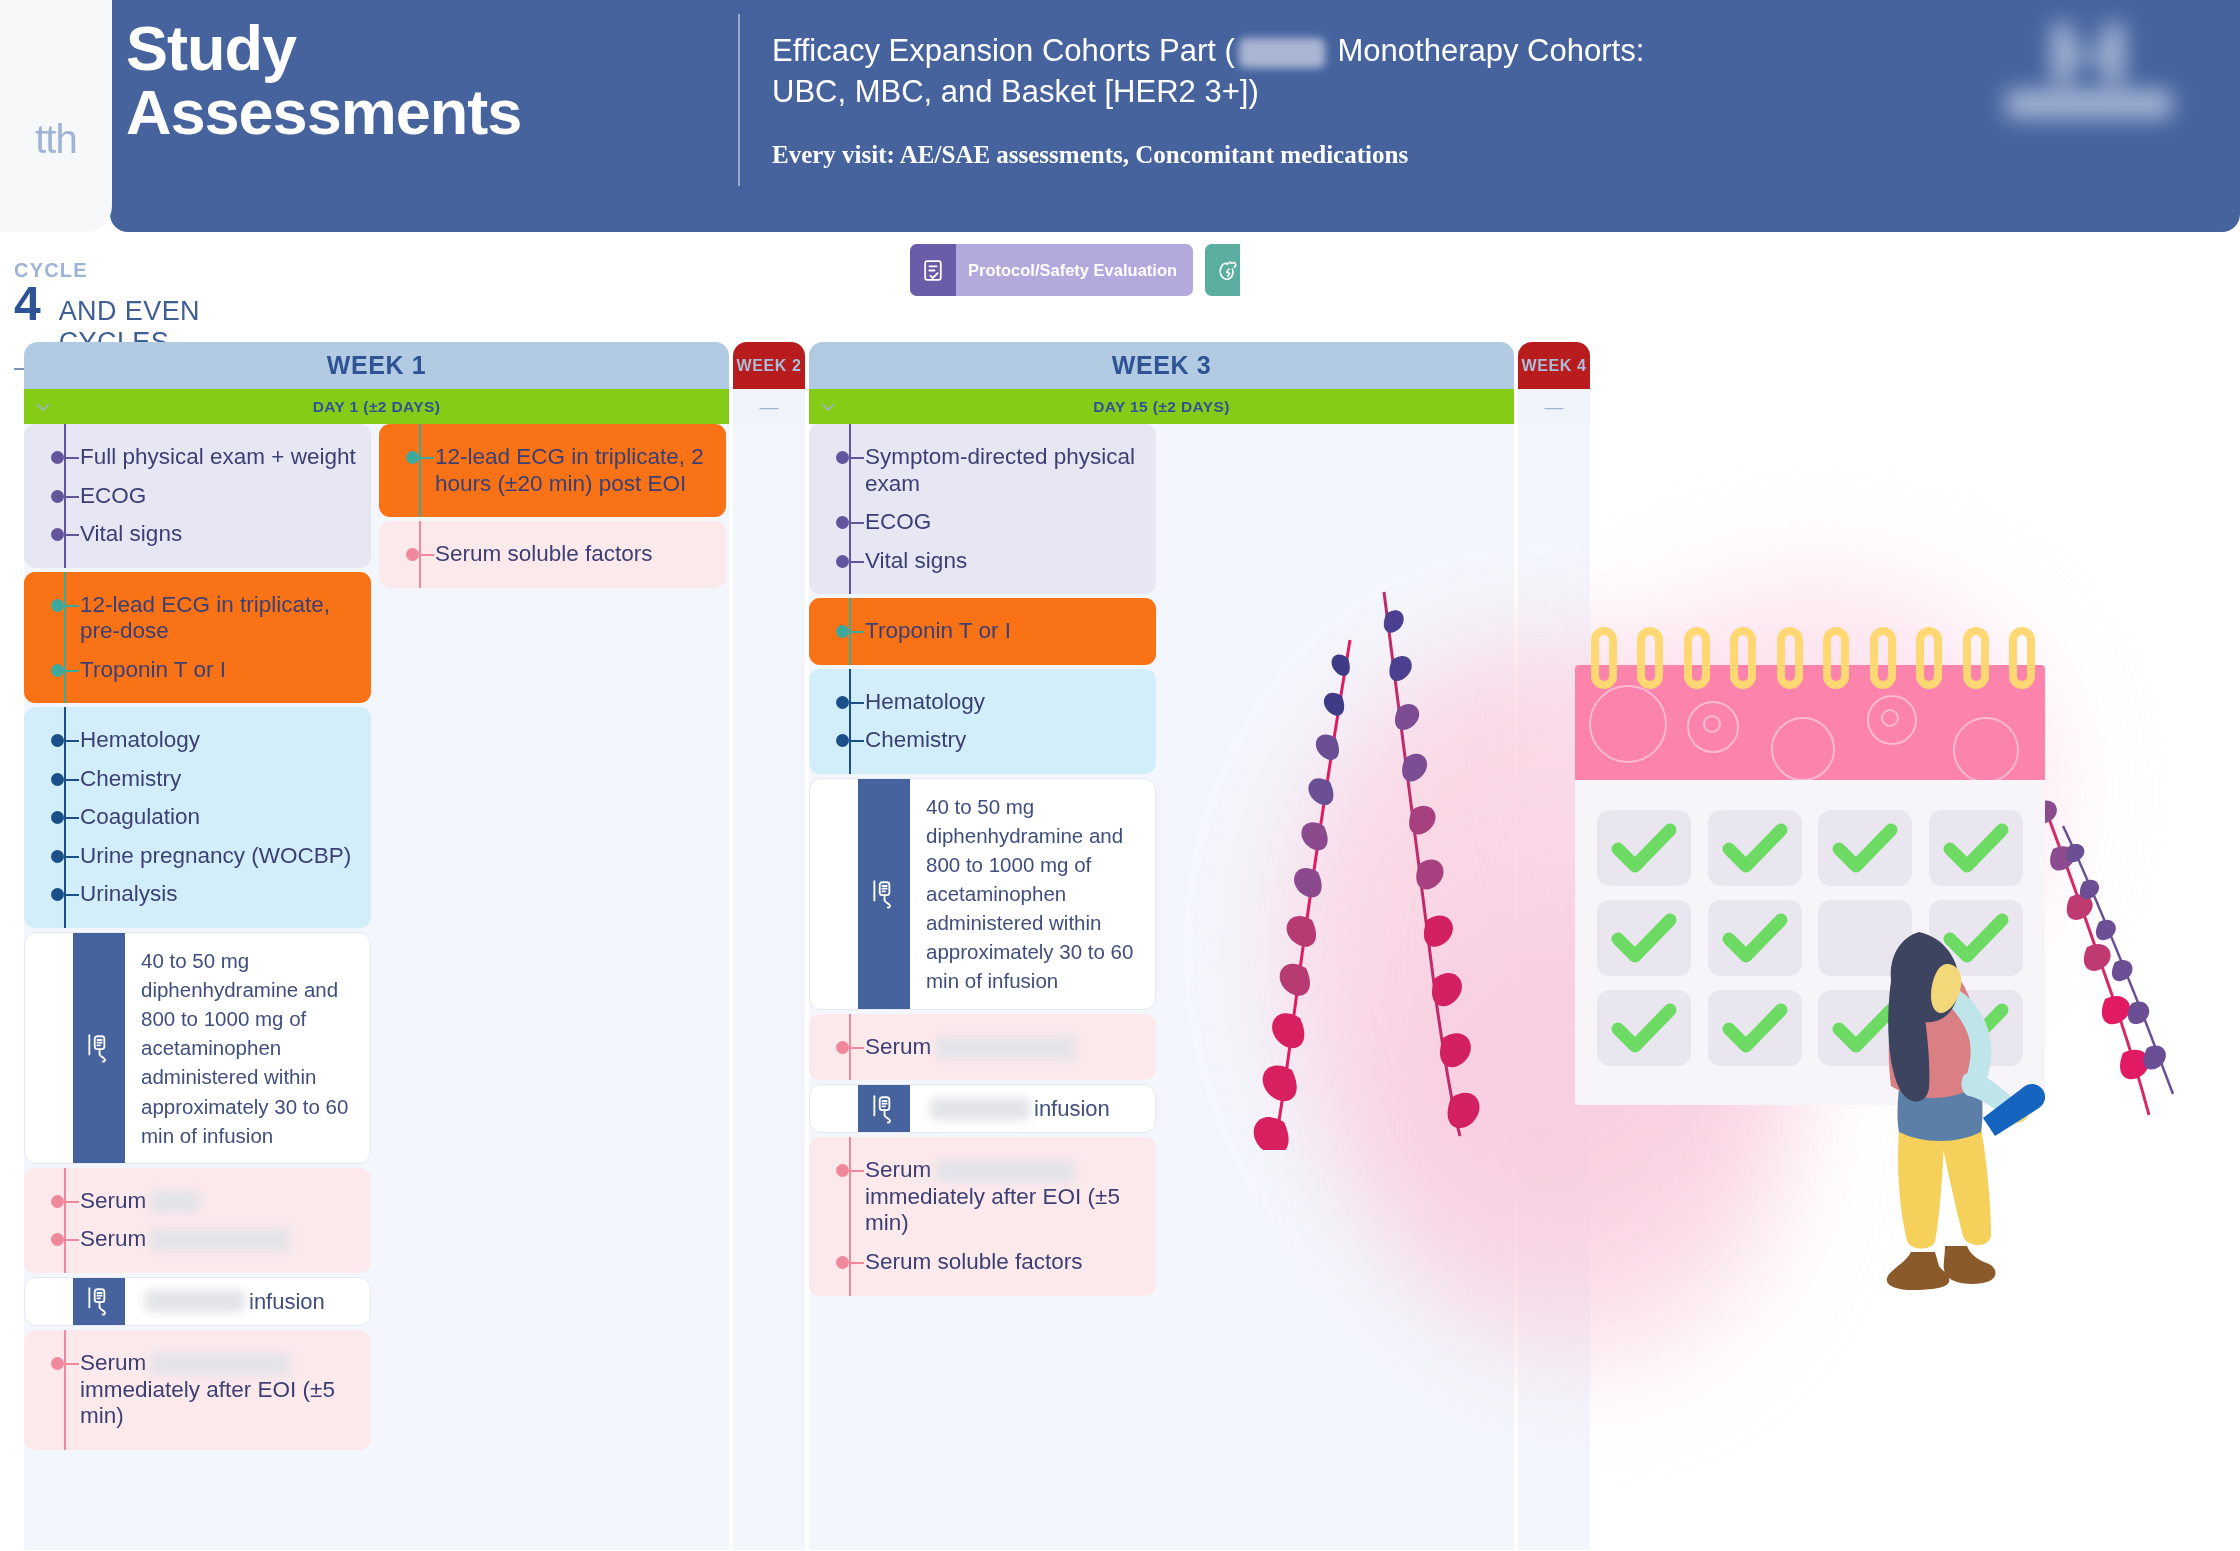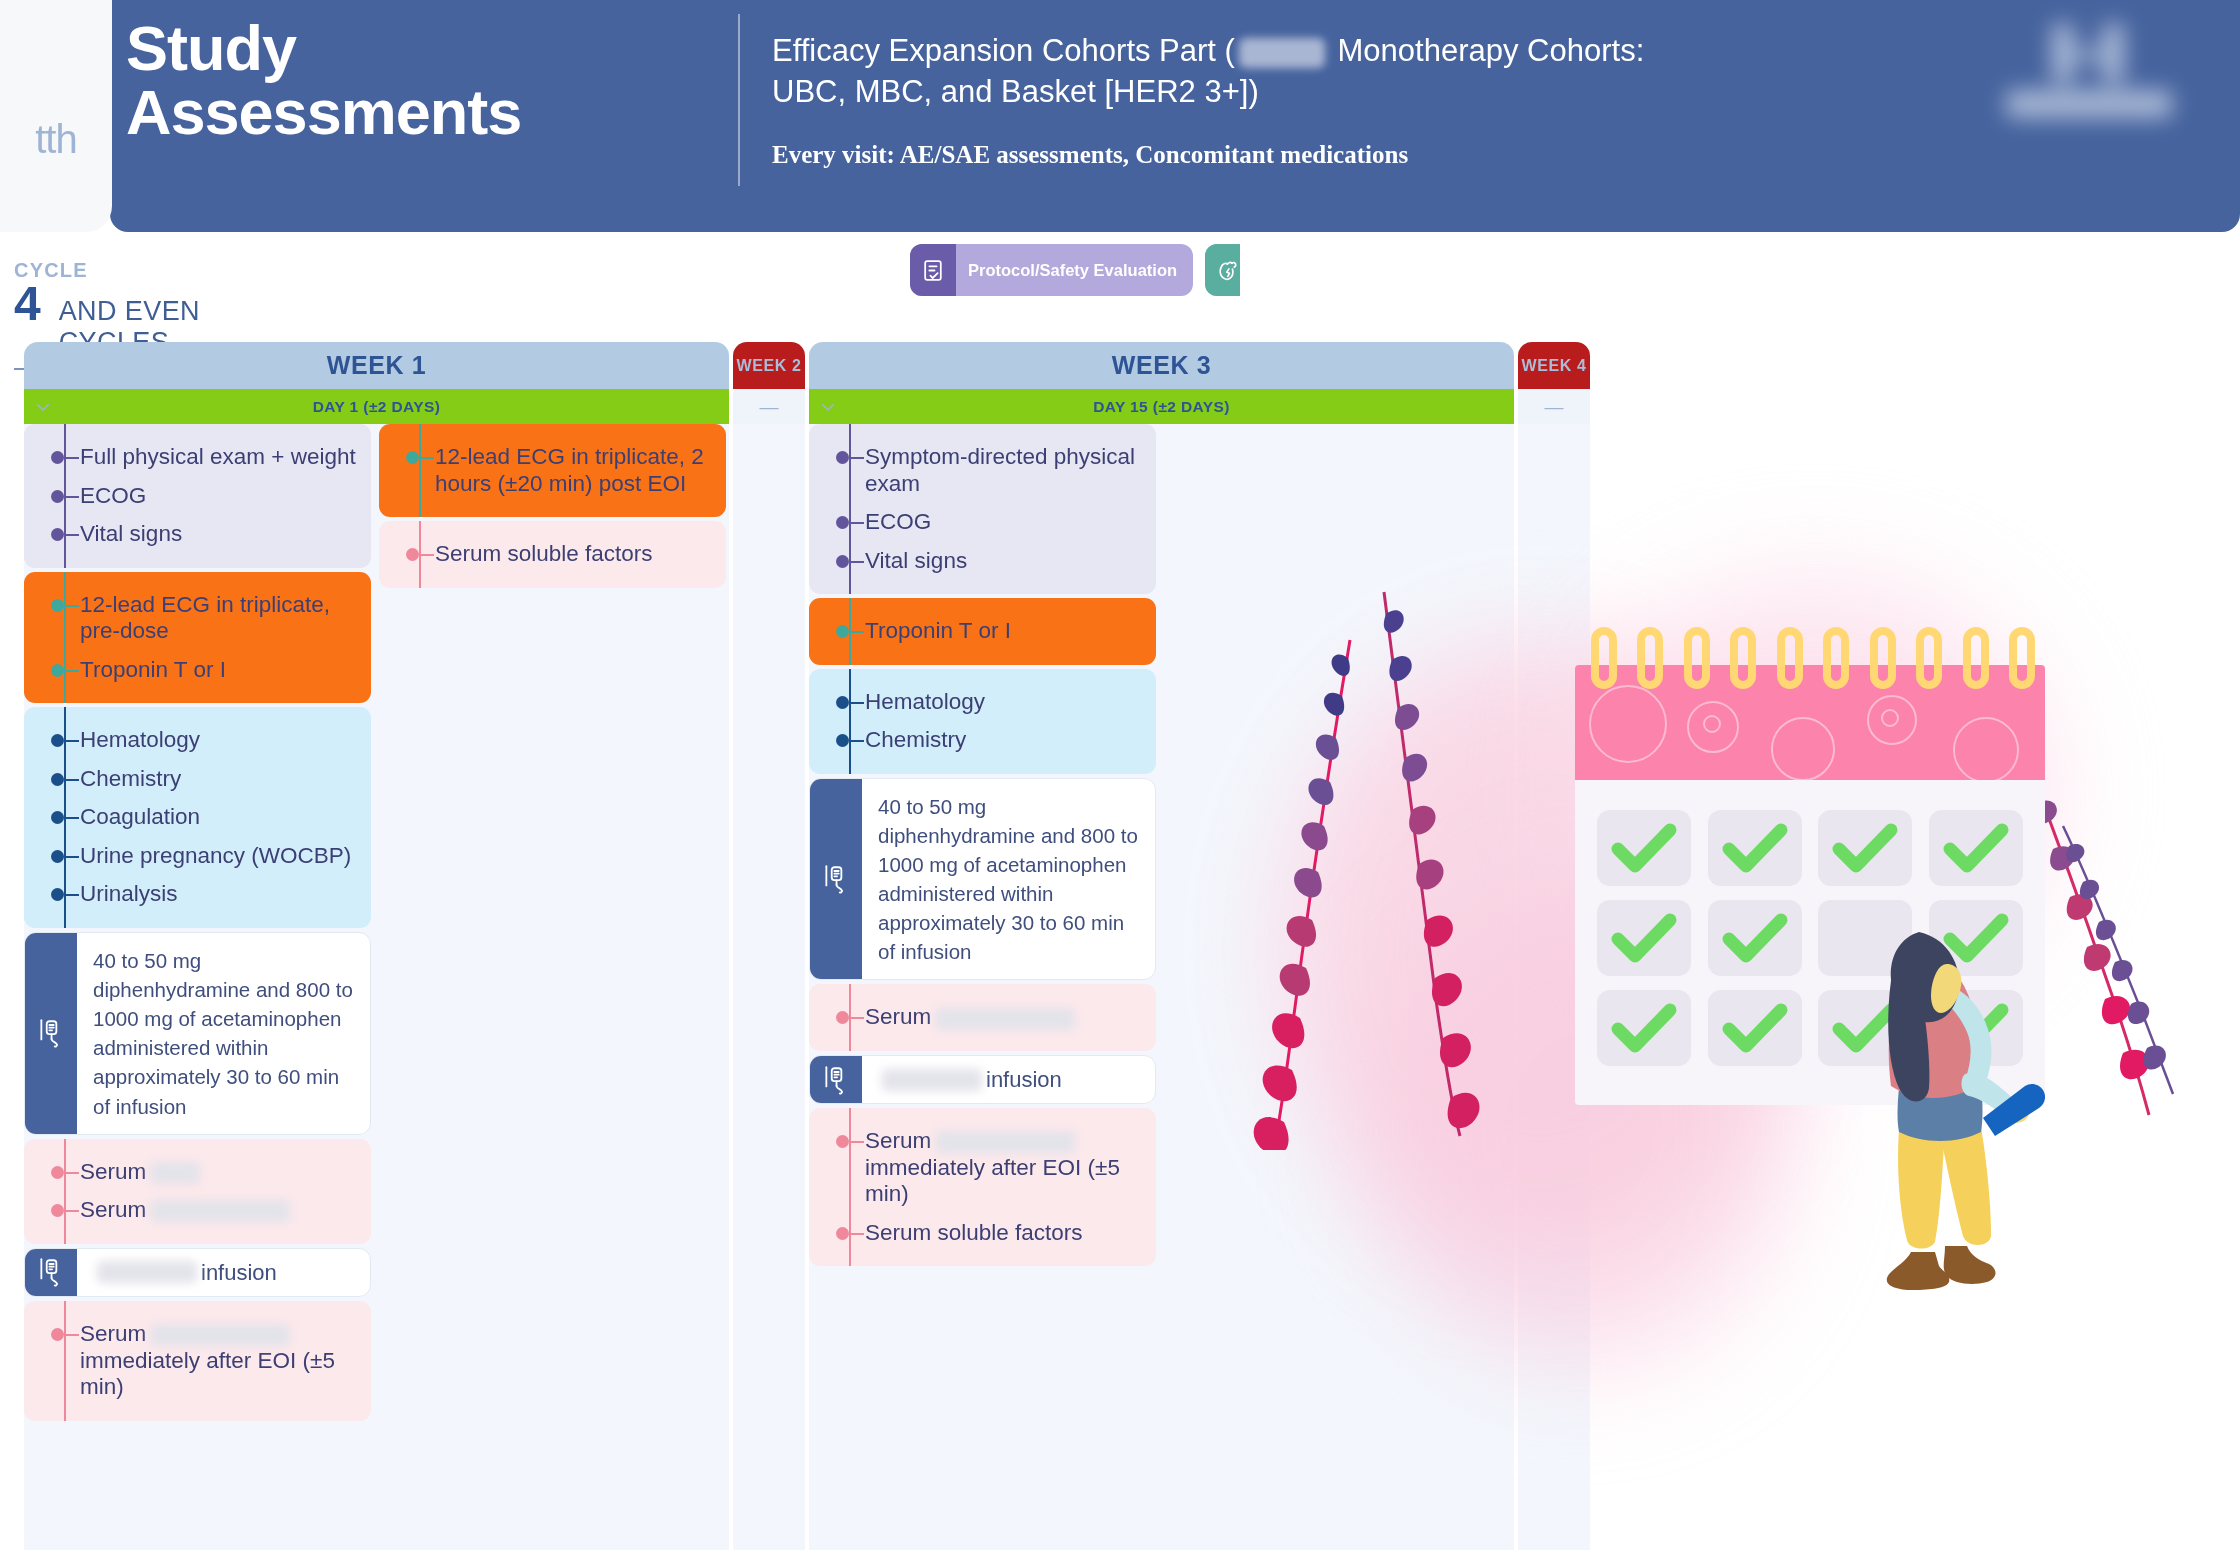--- a/index.html
+++ b/index.html
@@ -71,21 +71,21 @@
   .cycle-wrap { position: absolute; left: 14px; top: 243px; width: 290px; margin-top: 16px; }
   .cycle-kicker { font-size: 20px; font-weight: 700; color: #9fb3d4; letter-spacing: 1.2px; }
   .cycle-row { display: flex; align-items: baseline; gap: 18px; margin-top: -2px; }
   .cycle-num { font-size: 48px; font-weight: 700; color: #2f5496; line-height: 1; }
   .cycle-text { font-size: 27px; color: #3f5e94; letter-spacing: .4px; }
   .cycle-rule { margin-top: 10px; width: 290px; height: 2px; background: #7c93bb; }
 
   
   .legend { position: absolute; left: 910px; top: 244px; display: flex; gap: 12px; }
   .chip {
-    display: flex; align-items: stretch; border-radius: 12px; overflow: hidden; height: 52px;
+    display: flex; align-items: stretch; border-radius: 7px; overflow: hidden; height: 52px;
   }
   .chip .chip-icon {
     width: 46px; display: flex; align-items: center; justify-content: center; flex: 0 0 46px;
   }
   .chip .chip-icon svg { width: 25px; height: 25px; display:block; }
   .chip .chip-label {
     display: flex; align-items: center; padding: 0 16px 0 12px;
     color: #ffffff; font-size: 16.5px; font-weight: 700; white-space: nowrap;
   }
 
@@ -149,20 +149,21 @@
   .card.pink   .dot { background:#f0889c; } .card.pink   .tick { background:#f0889c; }
 
   
   .spine { position: absolute; width: 2px; left: 40px; top: 0; bottom: 0; }
 
   
   .med-card {
     position: relative; display: flex; align-items: stretch; margin-bottom: 4px;
     background: #ffffff; border: 1.5px solid #e3e9f2; border-radius: 12px;
     overflow: hidden;
+    padding-left: 48px;
   }
   .med-card .med-icon {
     flex: 0 0 52px; background: #46639e; display: flex; align-items: center; justify-content: center;
   }
   .med-card .med-icon svg { width: 28px; height: 30px; display: block; }
   .med-card .med-text {
     padding: 13px 14px 13px 16px; font-size: 20.5px; line-height: 1.42; color: #3f4e7d;
   }
   .med-card.compact .med-text { padding: 8px 14px 8px 16px; font-size: 22px; display:flex; align-items:center; }
 

